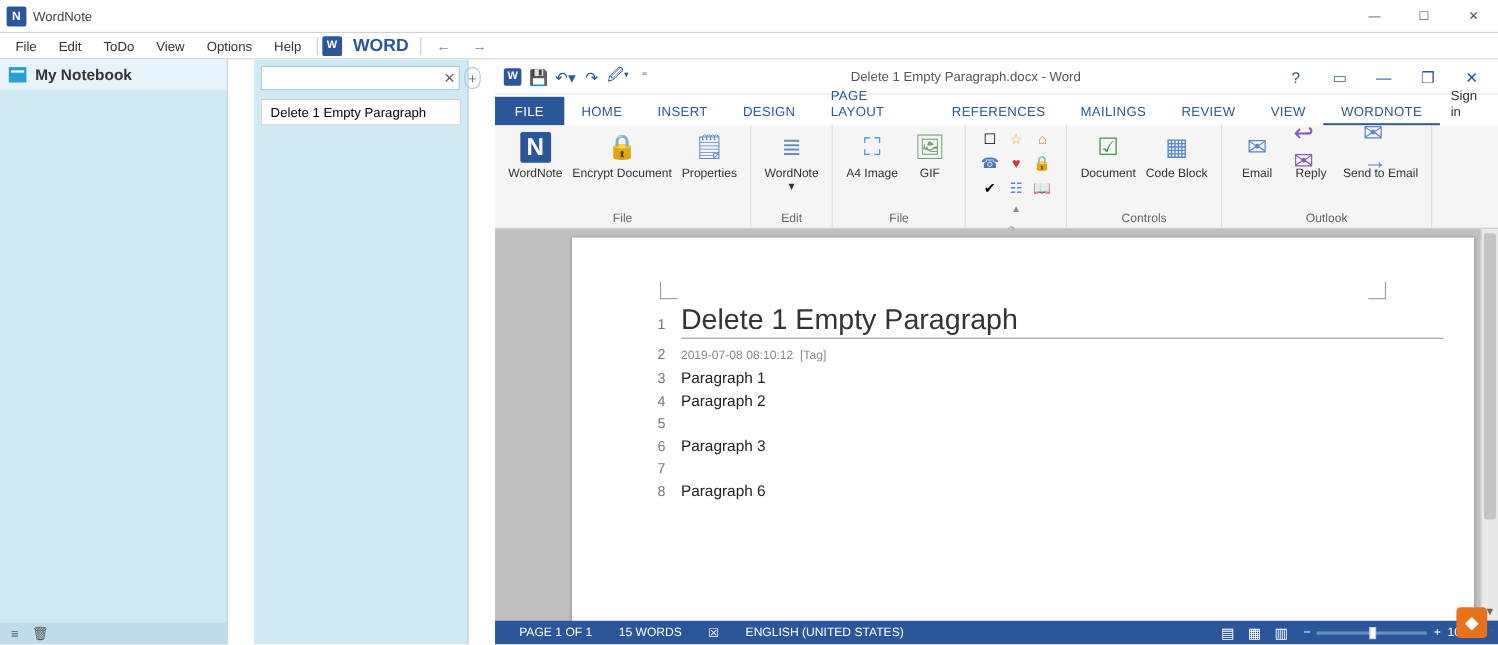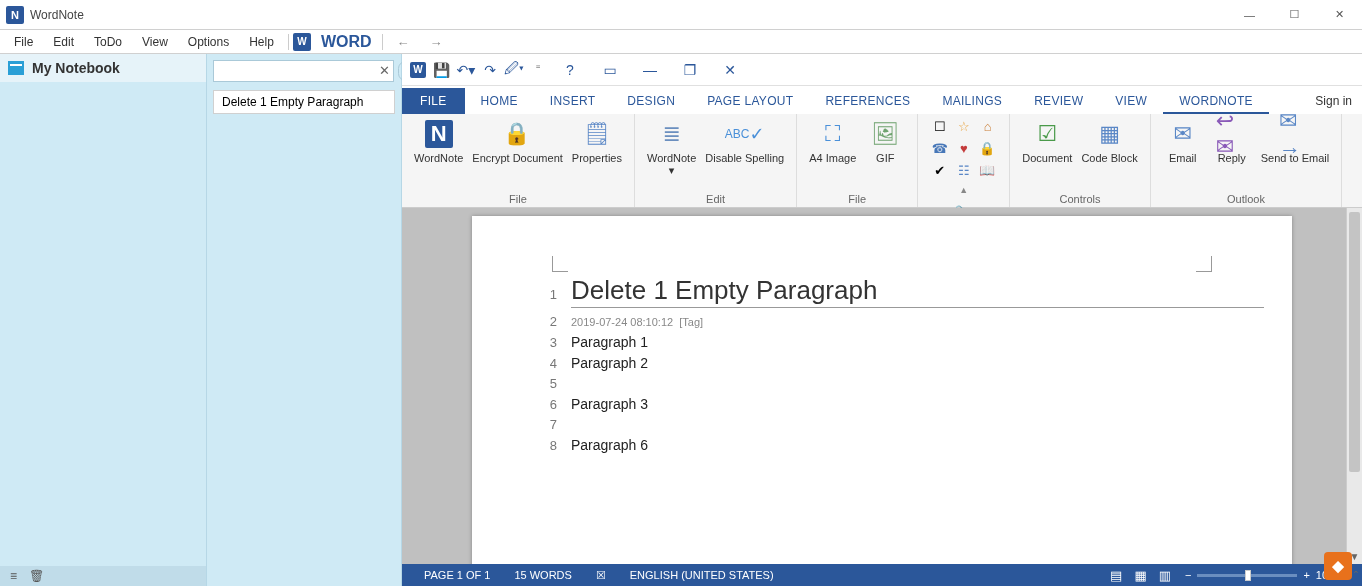--- a/index.html
+++ b/index.html
@@ -11,21 +11,21 @@
 .wn-titlebar .spacer { flex:1; }
 .wn-titlebar .ctl { width:45px; height:30px; display:flex; align-items:center; justify-content:center; color:#555; }
 .wn-titlebar .ctl span { font-size:11px; }
 .wn-menubar { height:24px; background:#fff; display:flex; align-items:center; padding:0 4px; border-bottom:1px solid #d0d0d0;}
 .wn-menubar .mi { padding:2px 10px; font-size:12px; color:#333; }
 .wn-menubar .sep { width:1px; height:16px; background:#ccc; margin:0 4px;}
 .wn-menubar .wbadge { width:18px; height:18px; background:#2b579a; color:#fff; display:flex; align-items:center; justify-content:center; font-weight:bold; font-size:10px; border-radius:2px; margin-right:4px;}
 .wn-menubar .wordsel { font-weight:bold; color:#2b579a; padding:2px 6px;}
 .wn-menubar .nav { padding:2px 10px; color:#888; font-size:13px;}
 
-.wn-body { display:flex; height:calc(586px - 30px - 24px); }
+.wn-body { display:flex; height:calc(586px - 30px - 24px);gap:24px; }
 .wn-sidebar { width:207px; background:#cfeaf5; border-right:1px solid #b6d7e6; display:flex; flex-direction:column;}
 .wn-sidebar .nbhdr { display:flex; align-items:center; padding:6px 8px; background:#e6f3f9; font-weight:bold; color:#333; font-size:14px;}
 .wn-sidebar .nbhdr .nbico { width:16px; height:14px; background:#2a9fd6; margin-right:8px; position:relative;}
 .wn-sidebar .nbhdr .nbico::after{content:"";position:absolute;left:2px;top:3px;right:2px;height:2px;background:#fff;}
 .wn-sidebar .flex1{flex:1;}
 .wn-sidebar .bottom { height:20px; background:#c0dce9; display:flex; align-items:center; gap:12px; padding:0 10px; color:#555;}
 .wn-sidebar .bottom span{font-size:12px;}
 
 .wn-list { width:195px; background:#cfeaf5; border-right:1px solid #b6d7e6; }
 .wn-list .search { display:flex; gap:4px; padding:6px; align-items:center;}
@@ -160,20 +160,21 @@
 
     <div class="w-qat">
       <div class="ic">
           <div style="width:16px;height:16px;background:#2b579a;color:#fff;font-size:10px;font-weight:bold;display:flex;align-items:center;justify-content:center;border-radius:2px;">W</div>
         </div>
       <div class="ic">💾</div>
       <div class="ic">↶▾</div>
       <div class="ic">↷</div>
       <div class="ic">🖉▾</div>
       <div class="ic" style="color:#888;">⁼</div>
+      <div class="title">Delete 1 Empty Paragraph.docx - Word</div>
       <div class="right">
         <div class="ic">?</div>
         <div class="ic">▭</div>
         <div class="ic">—</div>
         <div class="ic">❐</div>
         <div class="ic">✕</div>
       </div>
     </div>
 
     <div class="w-tabs">
@@ -211,24 +212,20 @@
         </div>
         <div class="lbl">File</div>
       </div>
 
       <div class="grp">
         <div class="row">
           <div class="rbtn">
             <div class="ic" style="color:#6b8fbf;">≣</div>
             <div class="cap"><span>WordNote</span><br>▾</div>
           </div>
-          <div class="rbtn">
-            <div class="ic" style="color:#4a90d9;font-size:12px;line-height:12px;">ABC<br><span style="color:#4a90d9;font-size:18px;">✓</span></div>
-            <div class="cap">Disable Spelling</div>
-          </div>
         </div>
         <div class="lbl">Edit</div>
       </div>
 
       <div class="grp">
         <div class="row">
           <div class="rbtn">
             <div class="ic" style="color:#4a90d9;">⛶</div>
             <div class="cap">A4 Image</div>
           </div>
@@ -302,21 +299,21 @@
         <div class="corner-tl"></div>
         <div class="corner-tr"></div>
         <div class="doclines">
           <div class="dlrow h">
               <span class="num">1</span>
               <span class="txt">Delete 1 Empty Paragraph</span>
             </div>
           <div class="hr"></div>
           <div class="dlrow meta">
               <span class="num">2</span>
-              <span class="txt"><span>2019-07-24 08:10:12</span>&nbsp;&nbsp;<span class="tag">[Tag]</span></span>
+              <span class="txt"><span>2019-07-08 08:10:12</span>&nbsp;&nbsp;<span class="tag">[Tag]</span></span>
             </div>
           <div class="dlrow">
               <span class="num">3</span>
               <span class="txt">Paragraph 1</span>
             </div>
           <div class="dlrow">
               <span class="num">4</span>
               <span class="txt">Paragraph 2</span>
             </div>
           <div class="dlrow">

